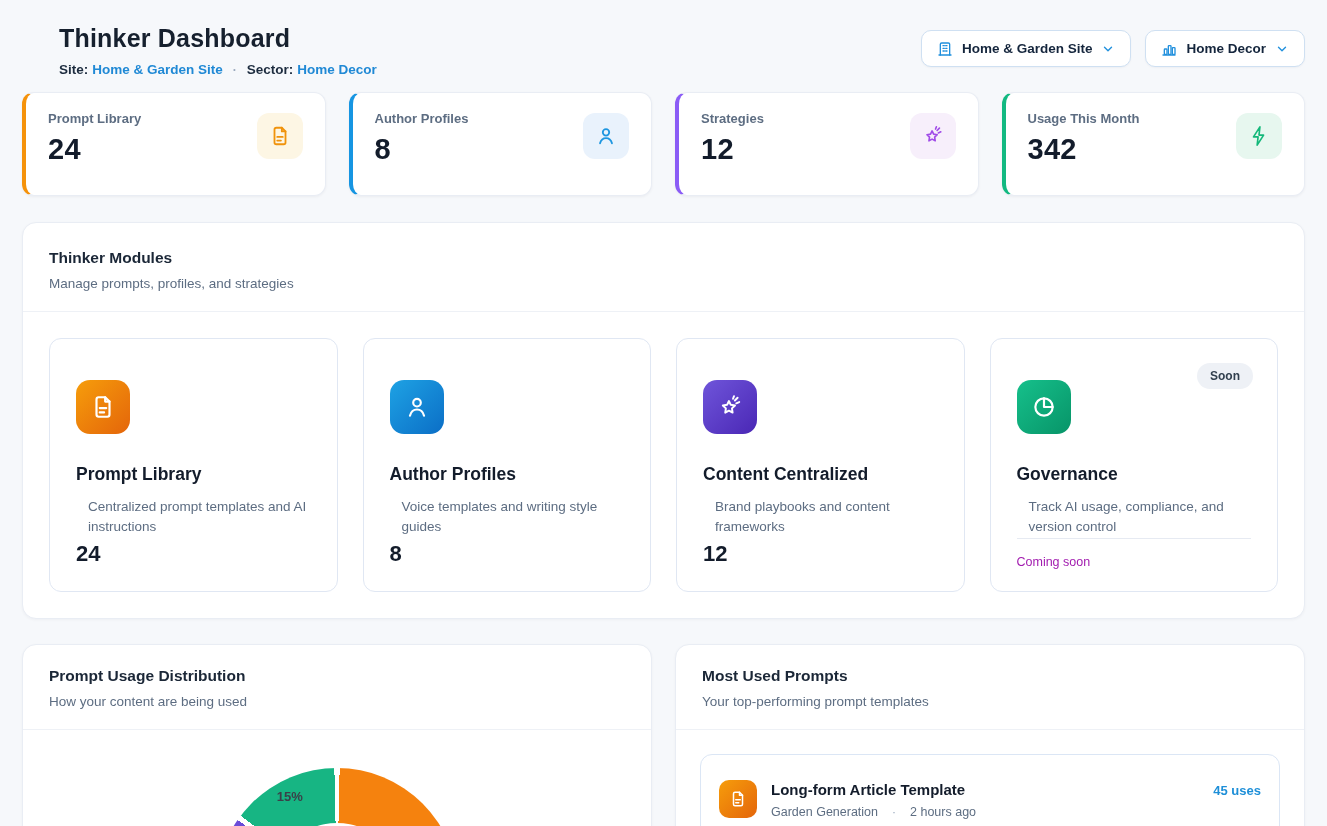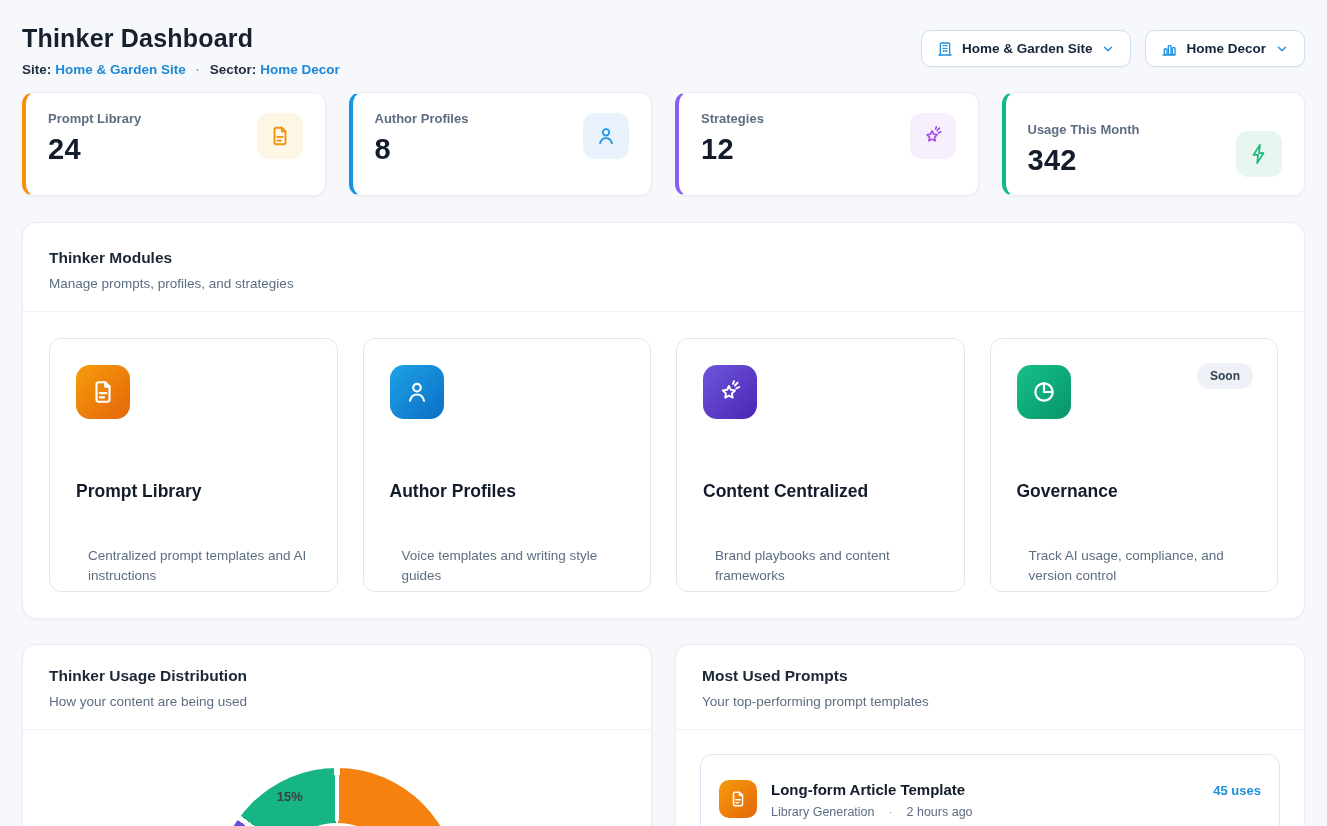--- a/index.html
+++ b/index.html
@@ -5,21 +5,21 @@
   * { margin:0; padding:0; box-sizing:border-box; }
   html,body { width:1327px; height:826px; overflow:hidden; }
   body {
     font-family:"Liberation Sans","DejaVu Sans",sans-serif;
     background:#f6f8fb;
     color:#16202e;
   }
   .page { padding:24px 22px 0 22px; width:1327px; }
 
   
-  .header-row { display:flex; justify-content:space-between; align-items:flex-start; margin-bottom:15px; }
+  .header-row { display:flex; justify-content:space-between; align-items:flex-start; margin-bottom:15px;margin-left:37px; }
   .page-title { font-size:25px; font-weight:800; color:#16202e; letter-spacing:.2px; }
   .site-line { margin-top:9px; font-size:13.5px; font-weight:700; color:#1d2c3f; display:flex; align-items:center; gap:4px; }
   .site-line a { color:#2089d5; text-decoration:none; cursor:pointer; }
   .dot-sep { color:#9aa9bd; font-size:12px; margin:0 6px; }
   .selectors { display:flex; gap:14px; margin-top:6px; }
   .selector-btn {
     display:flex; align-items:center; gap:9px; height:37px; padding:0 15px;
     background:#fff; border:1px solid #cfe0f2; border-radius:10px; cursor:pointer;
     font-size:13.5px; font-weight:700; color:#14253c;
     box-shadow:0 1px 2px rgba(13,26,44,.04);
@@ -44,22 +44,22 @@
     background:#fff; border:1px solid #e9edf4; border-radius:14px; margin-top:26px;
     box-shadow:0 1px 3px rgba(13,26,44,.04); overflow:hidden;
   }
   .panel-header { padding:26px 26px 20px 26px; }
   .panel-title { font-size:15.5px; font-weight:700; color:#1b2737; }
   .panel-sub { font-size:13.5px; color:#5d6d82; margin-top:9px; }
   .panel-divider { border-top:1px solid #eef1f6; }
   .modules-grid { display:grid; grid-template-columns:repeat(4,1fr); gap:25px; padding:26px; }
   .module-card {
     position:relative; border:1px solid #e0e7f3; border-radius:12px; background:#fff;
-    padding:26px 26px 24px 26px; height:254px; cursor:pointer;
-    display:flex; flex-direction:column;gap:32px;
+    padding:41px 26px 24px 26px; height:254px; cursor:pointer;
+    display:flex; flex-direction:column;
   }
   .module-icon-tile { width:54px; height:54px; border-radius:14px; display:flex; align-items:center; justify-content:center; color:#fff; flex:none; }
   .module-title { font-size:17.5px; font-weight:800; color:#131c2b; margin-top:30px; }
   .module-desc { font-size:13.5px; color:#5d6d82; line-height:1.5; margin-top:12px;margin-left:12px; }
   .module-count { font-size:22px; font-weight:800; color:#131c2b; margin-top:auto; }
   .soon-badge {
     position:absolute; top:24px; right:24px; background:#eef1f6; color:#32404f;
     font-size:12px; font-weight:700; padding:6px 13px; border-radius:999px;
   }
   .module-footer-divider { border-top:1px solid #e6eaf2; margin-top:auto; }
@@ -190,21 +190,21 @@
           <svg width="22" height="22" viewBox="0 0 24 24" fill="none" stroke="currentColor" stroke-width="1.8" stroke-linecap="round" stroke-linejoin="round">
               <path d="M11 6.5l1.7 3.5 3.9.6-2.8 2.7.6 3.9-3.4-1.8-3.4 1.8.6-3.9-2.8-2.7 3.9-.6z"></path>
               <path d="M16.5 6l2.5-2.5"></path>
               <path d="M17.8 8.6l2.7-1.2"></path>
               <path d="M14.8 4.4l.9-2.4"></path>
             </svg>
         </span>
       </div>
     </div>
 
-    <div class="stat-card" style="border-left-color: rgb(18, 185, 129); align-items: flex-end;">
+    <div class="stat-card" style="border-left-color: rgb(18, 185, 129);">
       <div>
         <div class="stat-label">Usage This Month</div>
         <div class="stat-value">342</div>
       </div>
       <div class="stat-icon-tile" style="background-color: rgb(231, 247, 239);">
         <span style="color: rgb(20, 184, 122);">
           <svg width="22" height="22" viewBox="0 0 24 24" fill="none" stroke="currentColor" stroke-width="1.8" stroke-linecap="round" stroke-linejoin="round">
               <path d="M13 2L6 13h5l-1 9 7-11h-5z"></path>
             </svg>
         </span>
@@ -274,21 +274,21 @@
         <div class="module-footer">Coming soon</div>
       </div>
 
     </div>
   </div>
 
   <div class="bottom-row">
 
     <div class="bottom-card">
       <div class="panel-header">
-        <div class="panel-title">Thinker Usage Distribution</div>
+        <div class="panel-title">Prompt Usage Distribution</div>
         <div class="panel-sub">How your content are being used</div>
       </div>
       <div class="panel-divider"></div>
       <div class="chart-area">
         <div class="donut" id="donut" style="background: conic-gradient(rgb(255, 255, 255) 0%, rgb(255, 255, 255) 0.35%, rgb(245, 130, 14) 0.35%, rgb(245, 130, 14) 44.65%, rgb(255, 255, 255) 44.65%, rgb(255, 255, 255) 45.35%, rgb(46, 159, 230) 45.35%, rgb(46, 159, 230) 64.65%, rgb(255, 255, 255) 64.65%, rgb(255, 255, 255) 65.35%, rgb(106, 76, 216) 65.35%, rgb(106, 76, 216) 84.65%, rgb(255, 255, 255) 84.65%, rgb(255, 255, 255) 85.35%, rgb(23, 181, 131) 85.35%, rgb(23, 181, 131) 99.65%, rgb(255, 255, 255) 99.65%, rgb(255, 255, 255) 100%);">
           <div class="donut-hole"></div>
         <div class="donut-label" style="left: 73.785px; top: 28.3353px;">15%</div>
           </div>
       </div>
     </div>
@@ -304,21 +304,21 @@
           <div class="prompt-icon-tile" style="background: linear-gradient(135deg, rgb(246, 157, 11), rgb(228, 101, 10));">
             <svg width="18" height="18" viewBox="0 0 24 24" fill="none" stroke="currentColor" stroke-width="2" stroke-linecap="round" stroke-linejoin="round">
                 <path d="M14 3H8a2 2 0 0 0-2 2v14a2 2 0 0 0 2 2h8a2 2 0 0 0 2-2V7z"></path>
                 <path d="M14 3v4h4"></path>
                 <path d="M9 13h6M9 17h4"></path>
               </svg>
           </div>
           <div class="prompt-item-main">
             <div class="prompt-item-title">Long-form Article Template</div>
             <div class="prompt-item-meta">
-              <span>Library Generation</span>
+              <span>Garden Generation</span>
               <span class="dot-sep">·</span>
               <span>2 hours ago</span>
             </div>
           </div>
           <div class="prompt-item-uses">45 uses</div>
         </div>
       </div>
     </div>
 
   </div>

